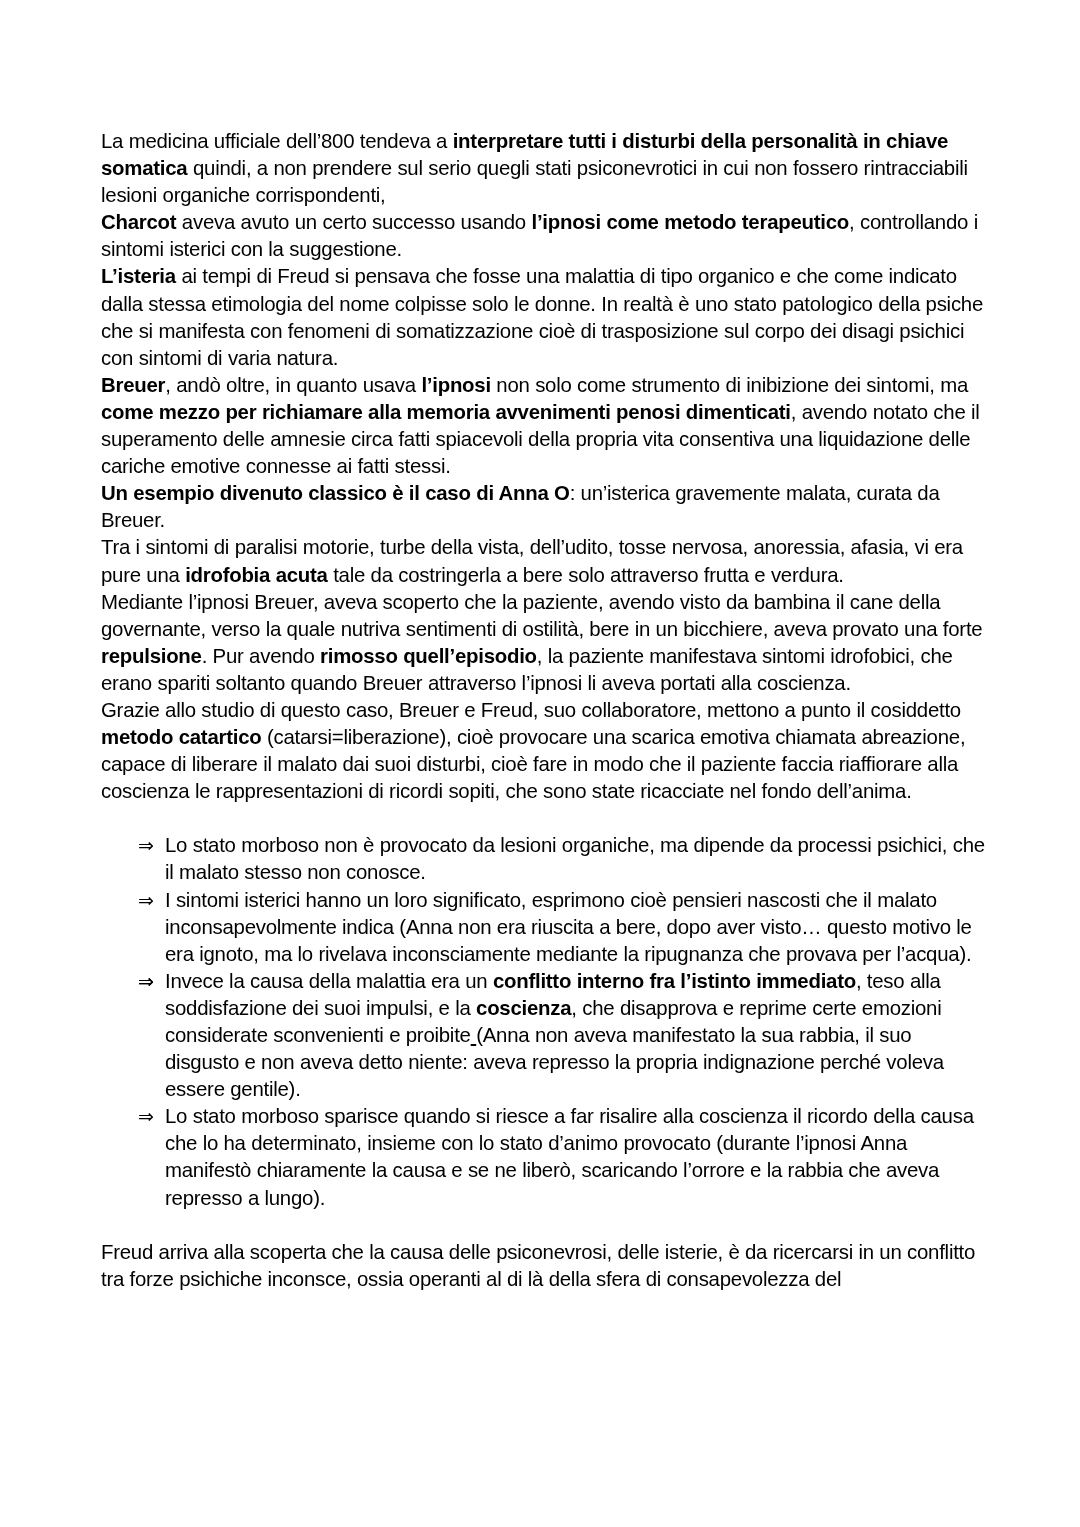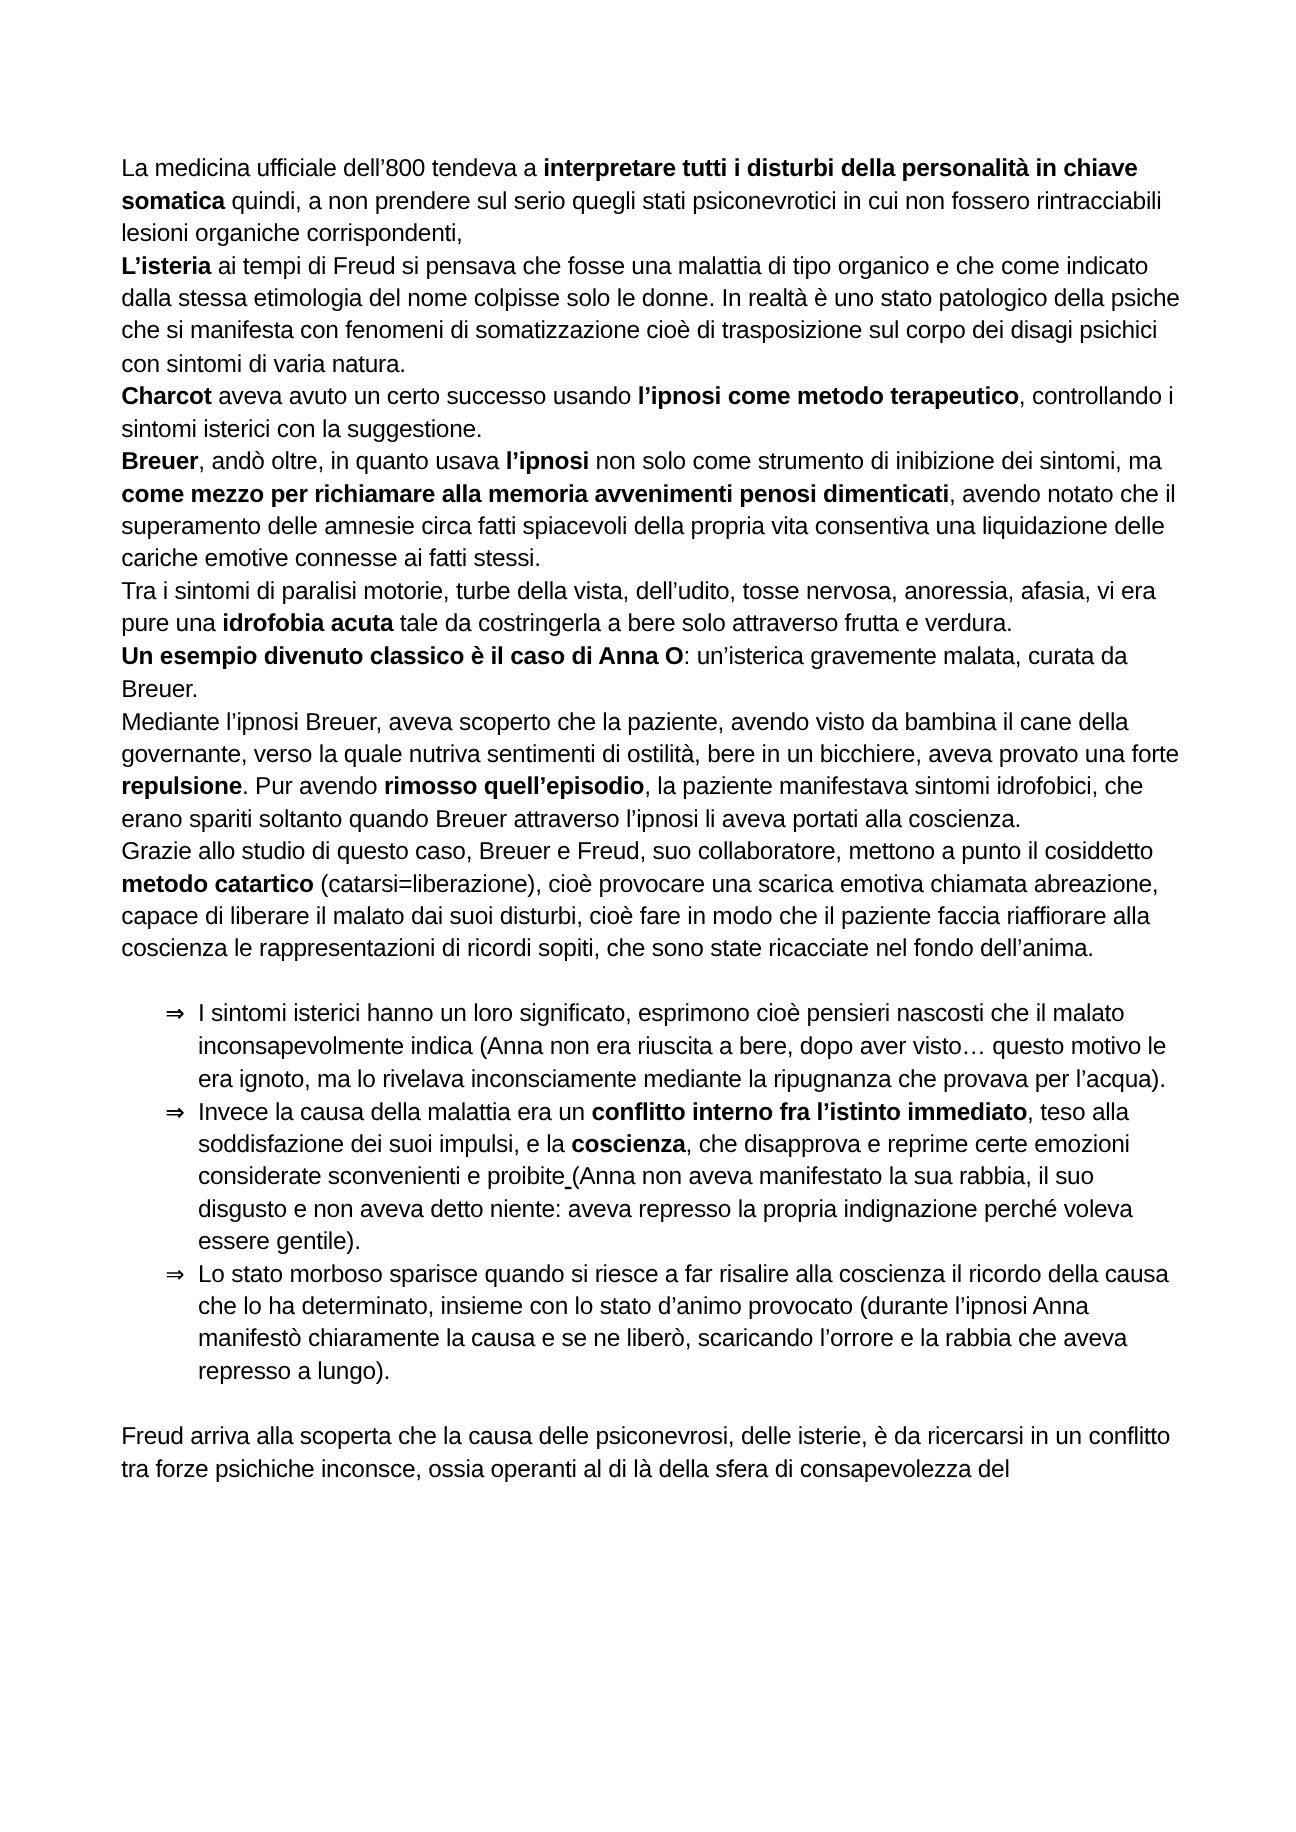--- a/index.html
+++ b/index.html
@@ -64,35 +64,36 @@
   }
 </style>
 </head>
 <body>
 
 <div class="page">
   <div class="doc-body">
 
     <div>
       <p class="para"><span>La medicina ufficiale dell’800 tendeva a </span><span class="b">interpretare tutti i disturbi della personalità in chiave somatica</span><span> quindi, a non prendere sul serio quegli stati psiconevrotici in cui non fossero rintracciabili lesioni organiche corrispondenti,</span></p>
+      <p class="para"><span class="b">Charcot</span><span> aveva avuto un certo successo usando </span><span class="b">l’ipnosi come metodo terapeutico</span><span>, controllando i sintomi isterici con la suggestione.</span></p>
       <p class="para"><span class="b">L’isteria</span><span> ai tempi di Freud si pensava che fosse una malattia di tipo organico e che come indicato dalla stessa etimologia del nome colpisse solo le donne. In realtà è uno stato patologico della psiche che si manifesta con fenomeni di somatizzazione cioè di trasposizione sul corpo dei disagi psichici con sintomi di varia natura.</span></p>
-      <p class="para"><span class="b">Charcot</span><span> aveva avuto un certo successo usando </span><span class="b">l’ipnosi come metodo terapeutico</span><span>, controllando i sintomi isterici con la suggestione.</span></p>
       <p class="para"><span class="b">Breuer</span><span>, andò oltre, in quanto usava </span><span class="b">l’ipnosi</span><span> non solo come strumento di inibizione dei sintomi, ma </span><span class="b">come mezzo per richiamare alla memoria avvenimenti penosi dimenticati</span><span>, avendo notato che il superamento delle amnesie circa fatti spiacevoli della propria vita consentiva una liquidazione delle cariche emotive connesse ai fatti stessi.</span></p>
+      <p class="para"><span class="b">Un esempio divenuto classico è il caso di Anna O</span><span>: un’isterica gravemente malata, curata da Breuer.</span></p>
       <p class="para"><span>Tra i sintomi di paralisi motorie, turbe della vista, dell’udito, tosse nervosa, anoressia, afasia, vi era pure una </span><span class="b">idrofobia acuta</span><span> tale da costringerla a bere solo attraverso frutta e verdura.</span></p>
-      <p class="para"><span class="b">Un esempio divenuto classico è il caso di Anna O</span><span>: un’isterica gravemente malata, curata da Breuer.</span></p>
       <p class="para"><span>Mediante l’ipnosi Breuer, aveva scoperto che la paziente, avendo visto da bambina il cane della governante, verso la quale nutriva sentimenti di ostilità, bere in un bicchiere, aveva provato una forte </span><span class="b">repulsione</span><span>. Pur avendo </span><span class="b">rimosso quell’episodio</span><span>, la paziente manifestava sintomi idrofobici, che erano spariti soltanto quando Breuer attraverso l’ipnosi li aveva portati alla coscienza.</span></p>
       <p class="para"><span>Grazie allo studio di questo caso, Breuer e Freud, suo collaboratore, mettono a punto il cosiddetto </span><span class="b">metodo catartico</span><span> (catarsi=liberazione), cioè provocare una scarica emotiva chiamata abreazione, capace di liberare il malato dai suoi disturbi, cioè fare in modo che il paziente faccia riaffiorare alla coscienza le rappresentazioni di ricordi sopiti, che sono state ricacciate nel fondo dell’anima.</span></p>
     </div>
 
     <div class="spacer"></div>
 
 
     <ul class="arrow-list">
       <li>
         <span class="marker">⇒</span>
+        <span><span>Lo stato morboso non è provocato da lesioni organiche, ma dipende da processi psichici, che il malato stesso non conosce.</span></span>
       </li>
       <li>
         <span class="marker">⇒</span>
         <span><span>I sintomi isterici hanno un loro significato, esprimono cioè pensieri nascosti che il malato inconsapevolmente indica (Anna non era riuscita a bere, dopo aver visto… questo motivo le era ignoto, ma lo rivelava inconsciamente mediante la ripugnanza che provava per l’acqua).</span></span>
       </li>
       <li>
         <span class="marker">⇒</span>
       </li>
       <li>
         <span class="marker">⇒</span>

